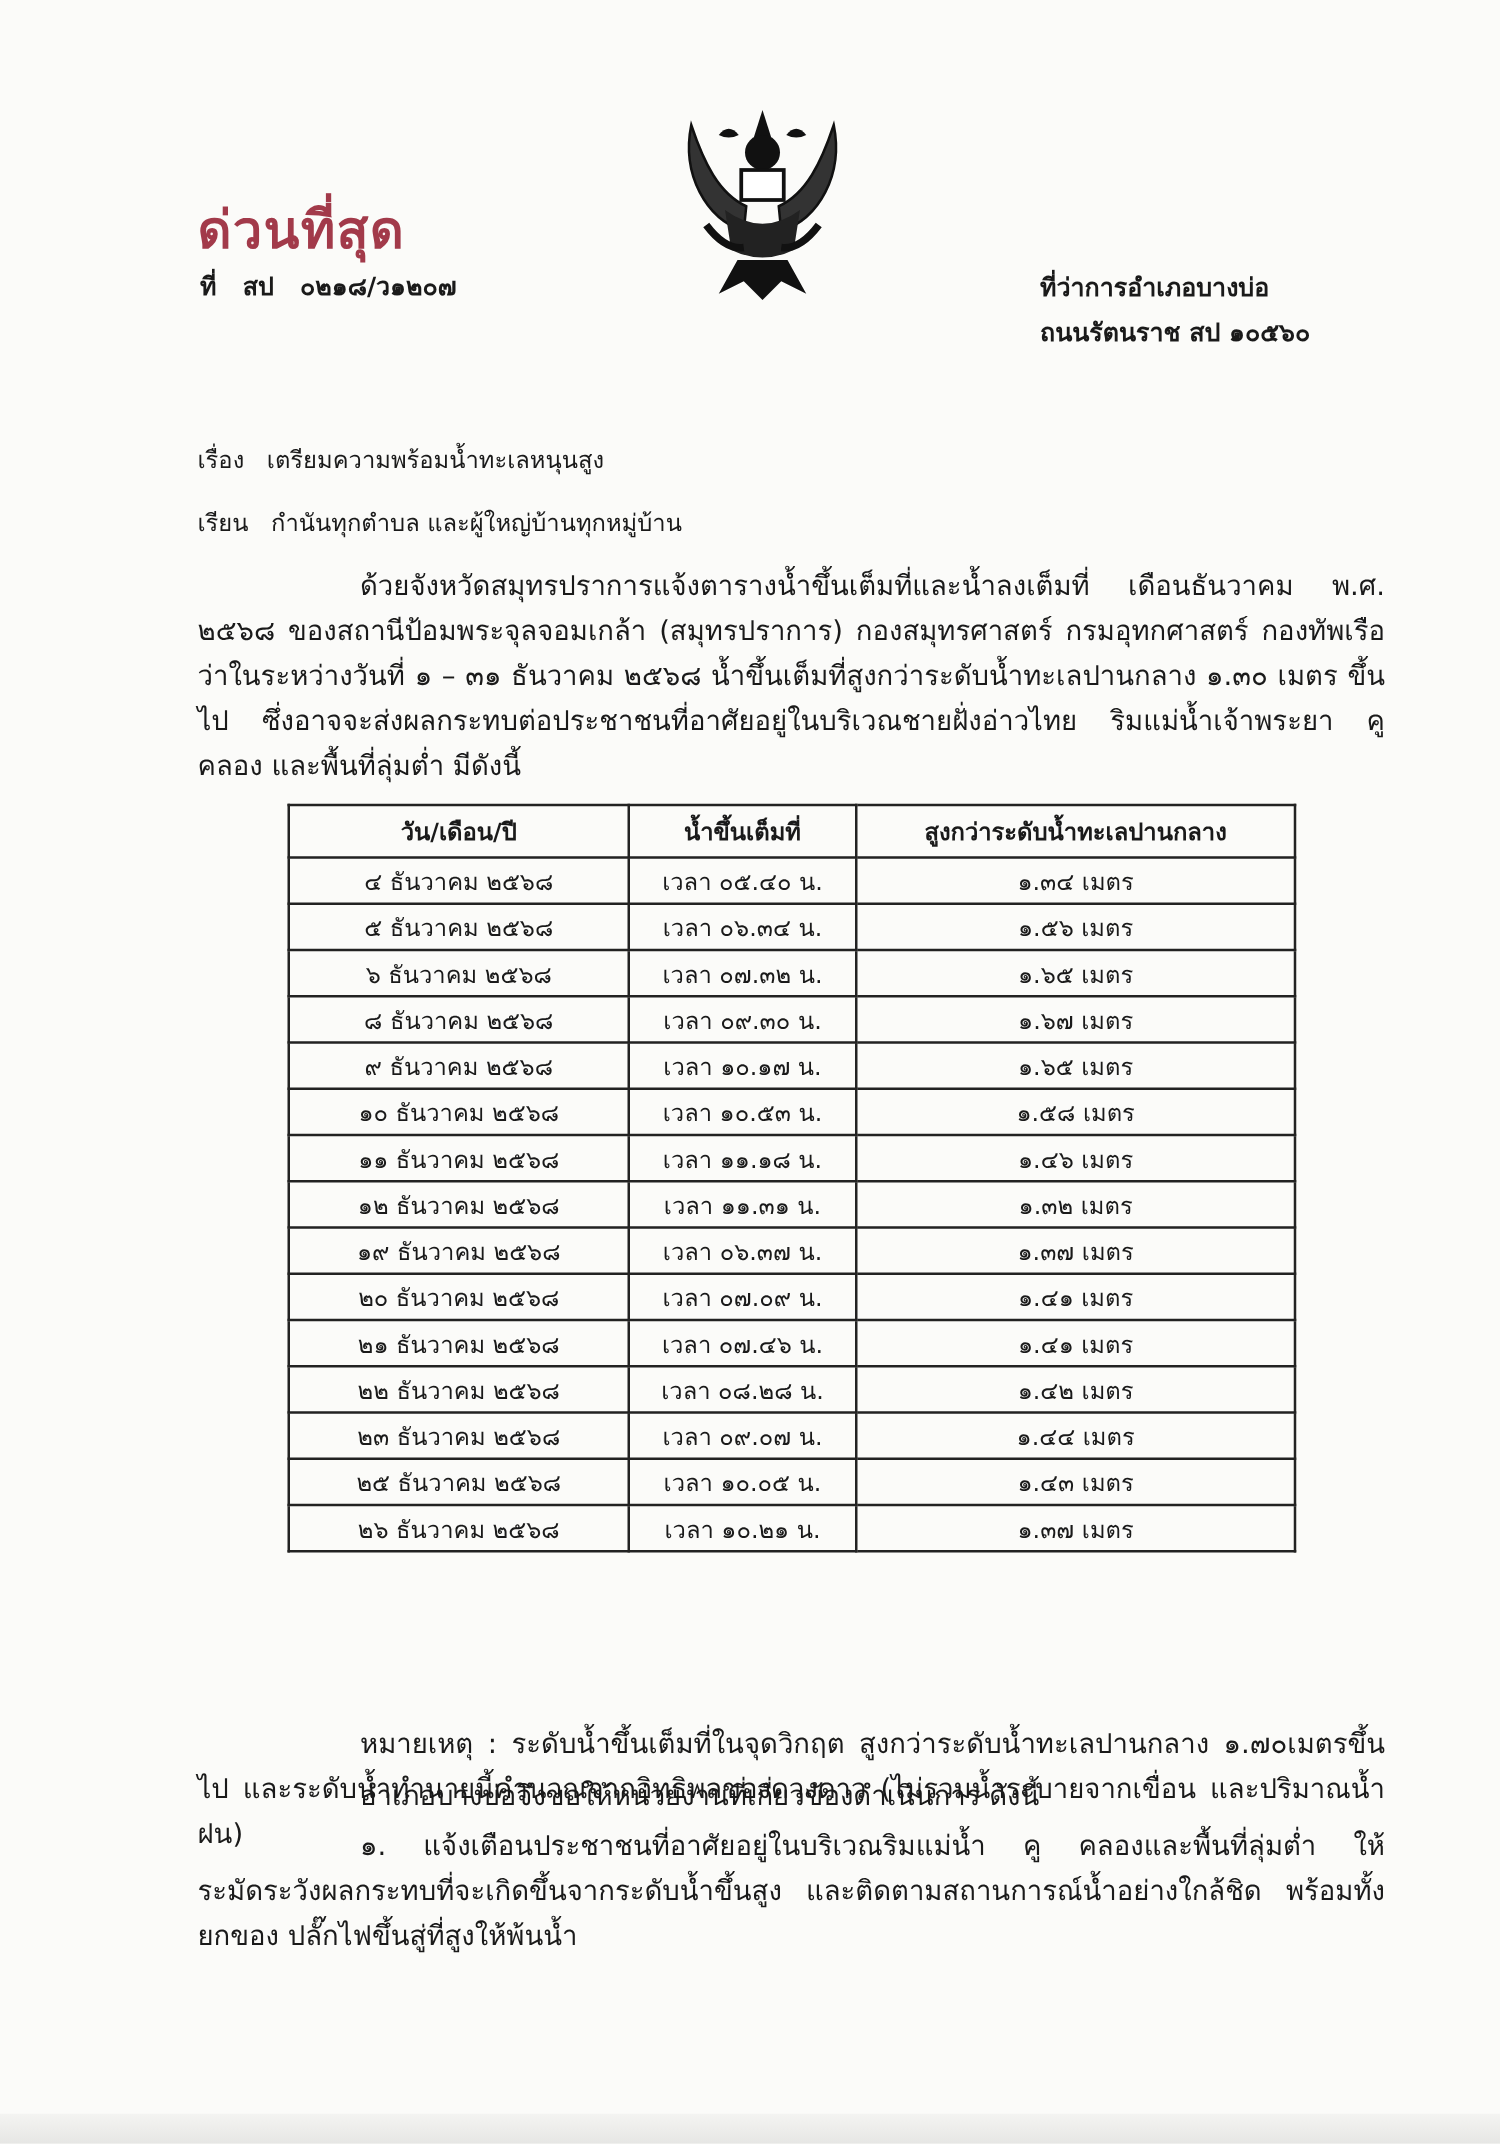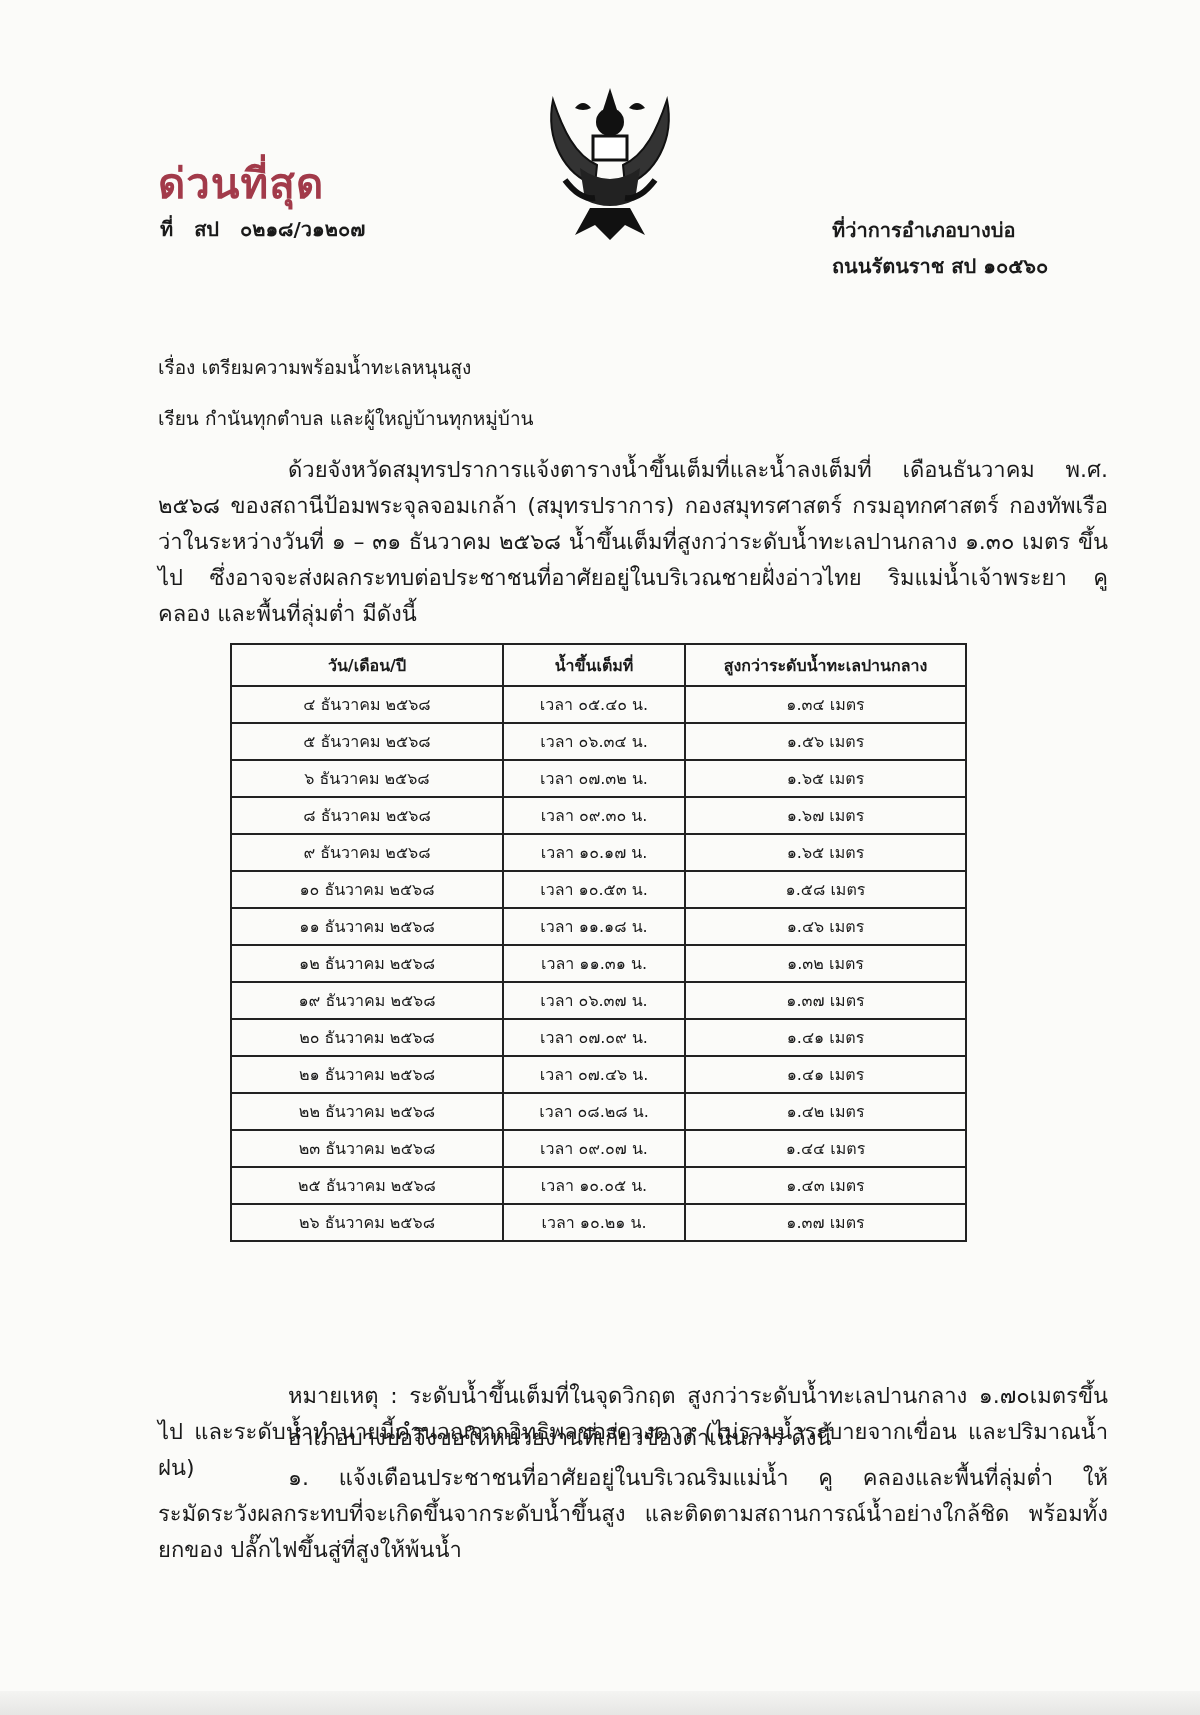--- a/index.html
+++ b/index.html
@@ -16,29 +16,29 @@
     position: absolute; left: 158px; top: 150px;
     font-size: 42px; font-weight: bold; color: #a23a4a;
     letter-spacing: 1px;
   }
   .ref { position: absolute; left: 160px; top: 213px; font-size: 20px; font-weight: bold; }
   .ref span { margin-right: 14px; }
   .garuda { position: absolute; left: 535px; top: 80px; width: 150px; height: 165px; }
   .office { position: absolute; left: 832px; top: 212px; font-size: 20px; font-weight: bold; line-height: 36px; }
   .subject { position: absolute; left: 158px; top: 352px; font-size: 19px; }
   .to { position: absolute; left: 158px; top: 403px; font-size: 19px; }
-  .label { }
+  .label { margin-right: 12px; }
   .para {
     position: absolute; left: 158px; width: 950px;
     font-size: 22px; line-height: 36px; text-align: justify;
   }
   .indent { text-indent: 130px; }
   table.tide {
-    position: absolute; left: 230px; top: 643px; width: 737px;
-    border-collapse: collapse; font-size: 16px;
+    position: absolute; left: 230px; top: 643px; width: 807px;
+    border-collapse: collapse; font-size: 19px;
   }
   table.tide th, table.tide td {
     border: 2px solid #222; text-align: center; height: 35px; padding: 0;
     font-weight: normal;
   }
   table.tide th { font-weight: bold; height: 40px; }
   .col1 { width: 270px; } .col2 { width: 180px; font-family: Liberation Mono, monospace; }
   .footer-scan {
     position: absolute; left: 0; bottom: 0; width: 1200px; height: 24px;
     background: linear-gradient(#f4f4f2, #e6e6e4);

